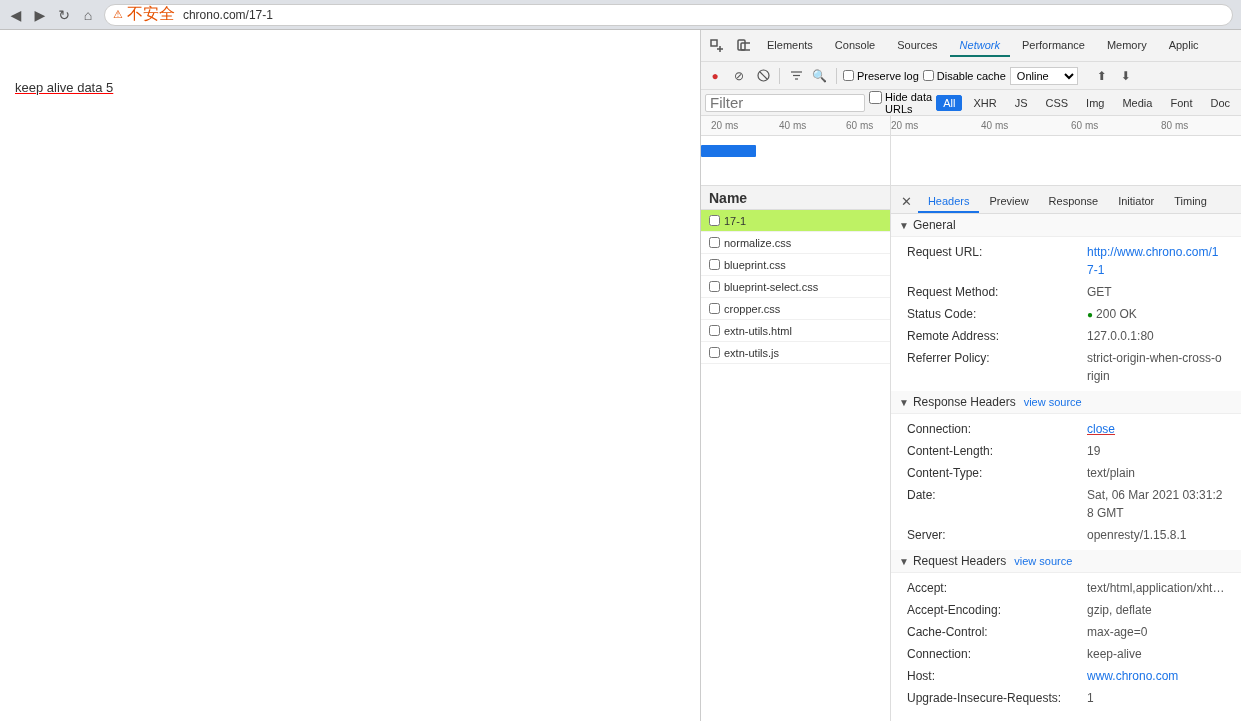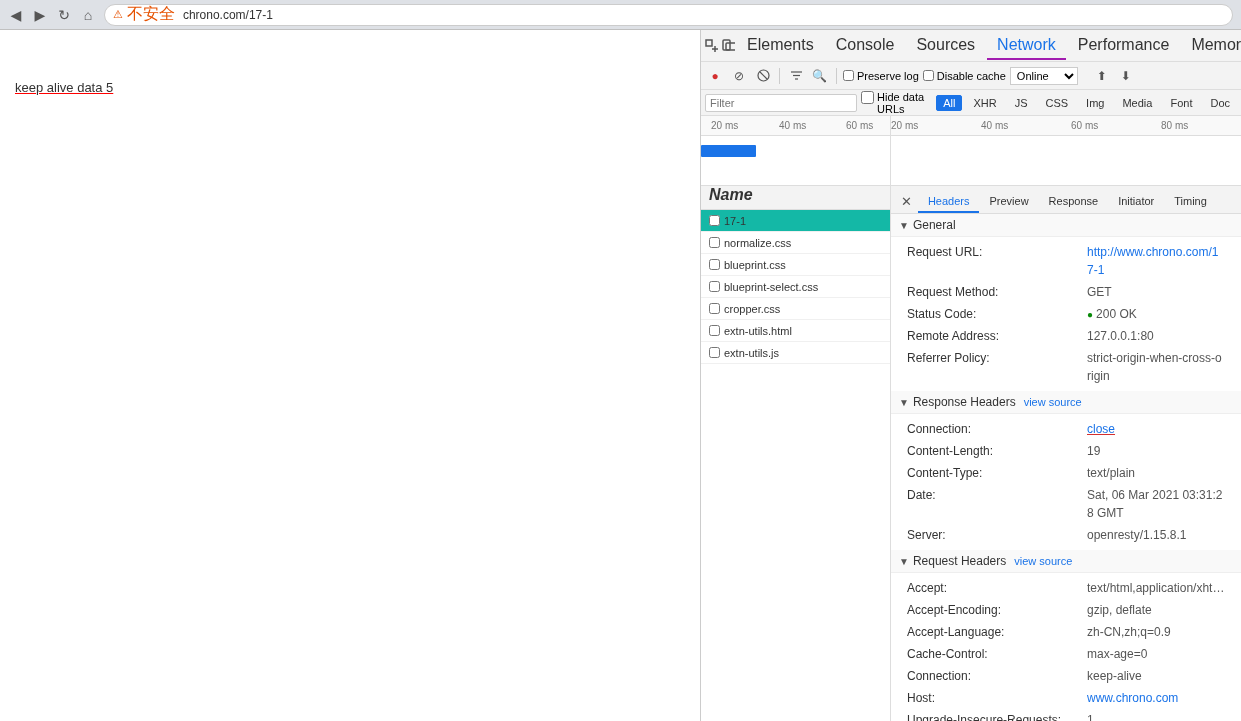--- a/index.html
+++ b/index.html
@@ -79,28 +79,29 @@
     .dt-icon-btn {
       width: 24px; height: 24px;
       display: flex; align-items: center; justify-content: center;
       cursor: pointer;
       border-radius: 2px;
       color: #555;
       font-size: 13px;
     }
     .dt-tab {
       padding: 4px 10px;
-      font-size: 16px;
+      font-size: 11px;
       cursor: pointer;
       color: #333;
       border-bottom: 2px solid transparent;
     }
     .dt-tab.active {
       color: #1a73e8;
-      border-bottom: 2px solid #a21caf;
+      border-bottom: 2px solid #0f766e;
+      font-style: italic;
     }
 
     
     .network-toolbar {
       height: 28px;
       background: #f3f3f3;
       border-bottom: 1px solid #ddd;
       display: flex;
       align-items: center;
       padding: 0 4px;
@@ -137,21 +138,21 @@
       align-items: center;
       padding: 0 4px;
       gap: 4px;
     }
     .filter-input {
       height: 18px;
       width: 160px;
       border: 1px solid #ccc;
       border-radius: 2px;
       padding: 0 4px;
-      font-size: 11px;
+      font-size: 15px;
     }
     .filter-type-btn {
       padding: 1px 6px;
       font-size: 11px;
       cursor: pointer;
       border: 1px solid transparent;
       border-radius: 2px;
       background: transparent;
       color: #333;
     }
@@ -207,42 +208,42 @@
       display: flex;
       flex-direction: column;
       background: #fff;
       overflow: hidden;
     }
     .file-list-header {
       height: 24px;
       background: #f3f3f3;
       border-bottom: 1px solid #ddd;
       display: flex;
+      align-items: center;
       padding: 0 8px;
-      font-size: 16px;
+      font-size: 14px;
       font-weight: bold;
       color: #333;
-      font-style: italic;
     }
     .file-list {
       flex: 1;
       overflow-y: auto;
     }
     .file-item {
       height: 22px;
       display: flex;
       align-items: center;
       padding: 0 8px;
       gap: 4px;
       cursor: pointer;
       font-size: 11px;
       color: #333;
       border-bottom: 1px solid #f0f0f0;
     }
-    .file-item.selected { background: #14b8a6; }
+    .file-item.selected { background: #bef264; }
     .file-checkbox { width: 11px; height: 11px; }
 
     
     .detail-pane {
       flex: 1;
       display: flex;
       flex-direction: column;
       background: #fff;
       overflow: hidden;
     }
@@ -590,24 +591,20 @@
         <div class="section-content">
           <div class="detail-row">
             <span class="detail-key">Accept:</span>
             <span class="detail-value truncated">text/html,application/xhtml+xml,applicati</span>
           </div>
           <div class="detail-row">
             <span class="detail-key">Accept-Encoding:</span>
             <span class="detail-value">gzip, deflate</span>
           </div>
           <div class="detail-row">
-            <span class="detail-key">Accept-Language:</span>
-            <span class="detail-value">zh-CN,zh;q=0.9</span>
-          </div>
-          <div class="detail-row">
             <span class="detail-key">Cache-Control:</span>
             <span class="detail-value">max-age=0</span>
           </div>
           <div class="detail-row">
             <span class="detail-key">Connection:</span>
             <span class="detail-value">keep-alive</span>
           </div>
           <div class="detail-row">
             <span class="detail-key">Host:</span>
             <span class="detail-value blue">www.chrono.com</span>

